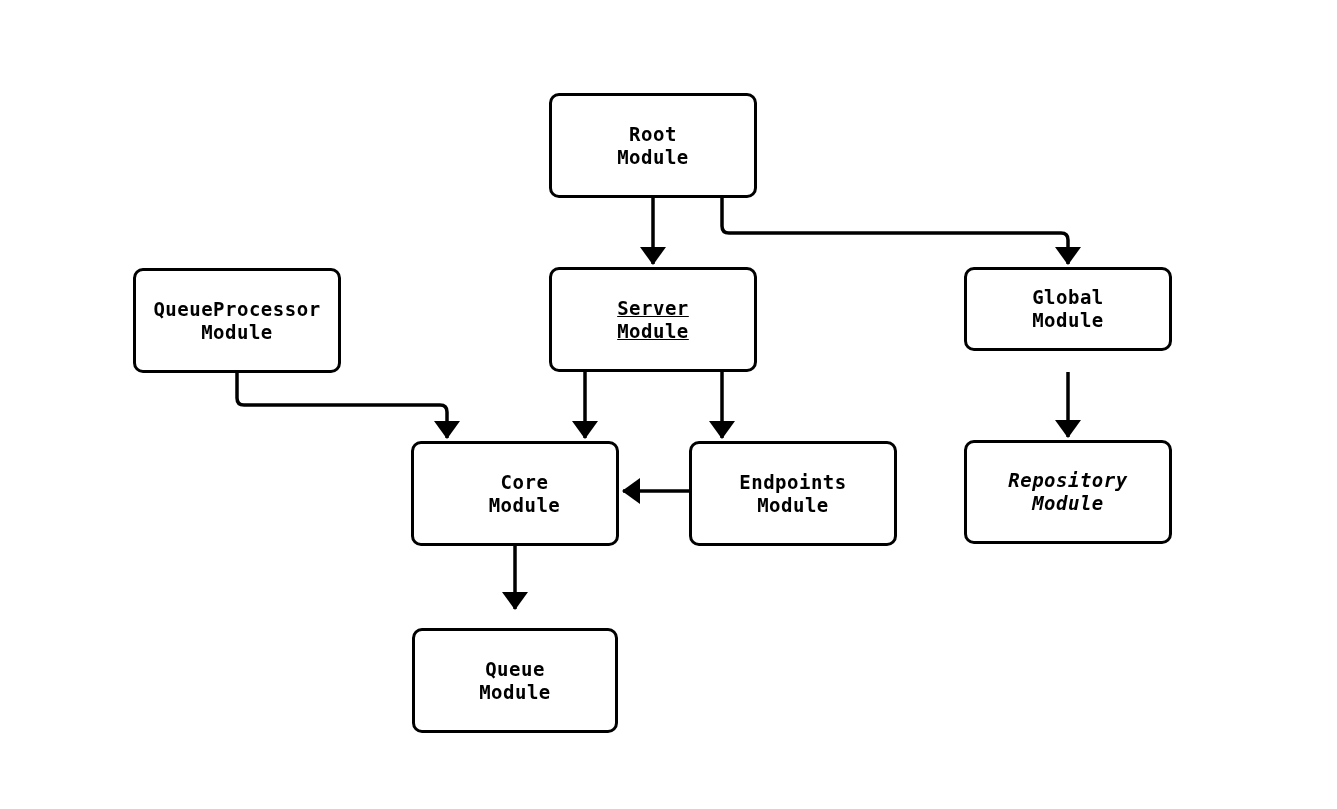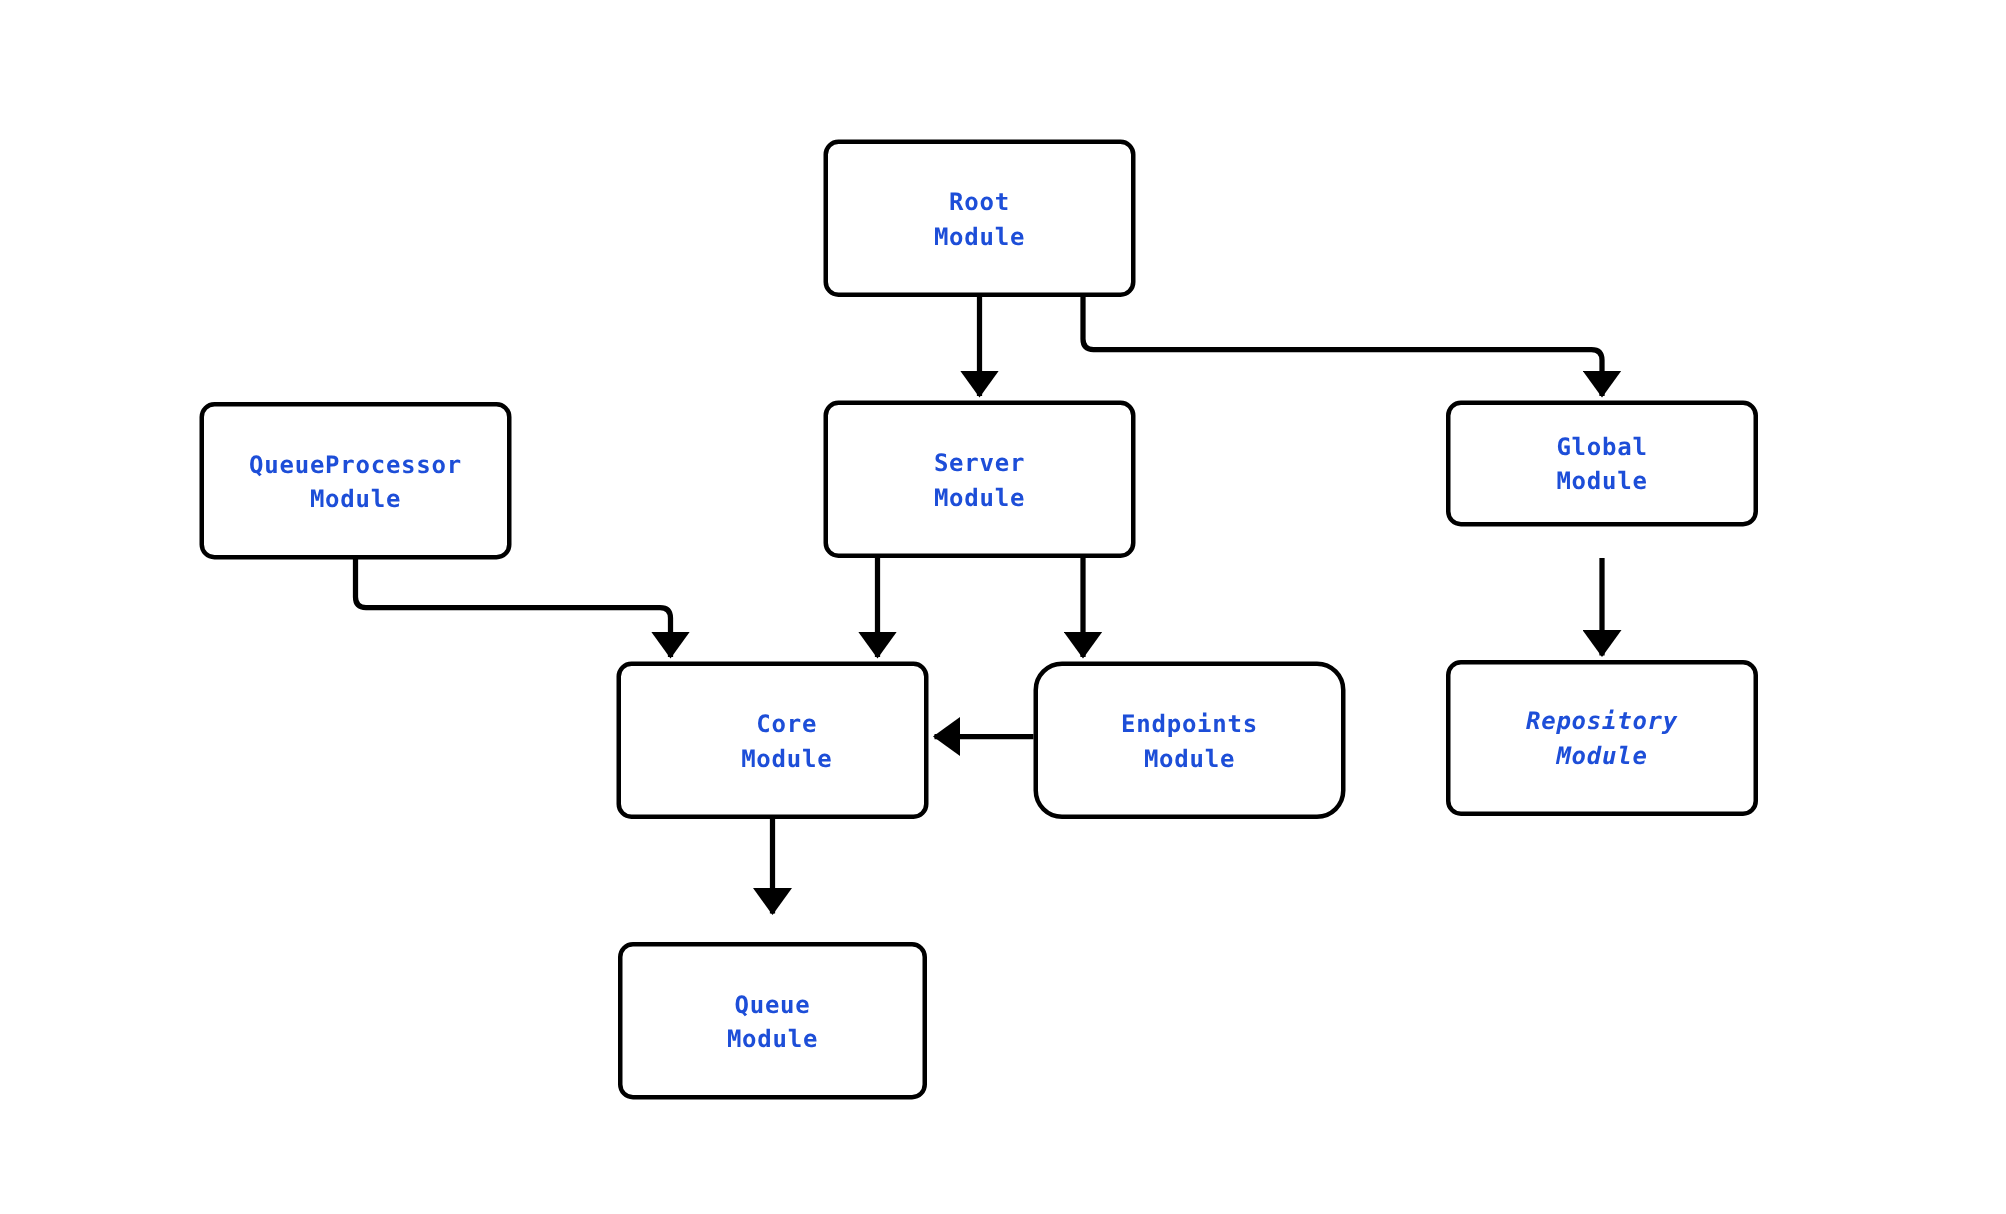--- a/index.html
+++ b/index.html
@@ -32,34 +32,34 @@
     box-sizing: border-box;
     background: #ffffff;
     border: 3px solid #000000;
     border-radius: 10px;
     display: flex;
     align-items: center;
     justify-content: center;
     text-align: center;
   }
   .node .label {
-    font-size: 16px;
+    font-size: 19px;
     line-height: 23px;
     font-weight: bold;
-    color: #1d4ed8;
+    color: #000000;
     white-space: pre-line;
     letter-spacing: 0.5px;
   }
   
   .n-root          { left: 549px; top:  93px; width: 208px; height: 105px; }
-  .n-server        { left: 549px; top: 267px; width: 208px; height: 105px; }
+  .n-server        { left: 549px; top: 267px; width: 208px; height: 105px; text-decoration: underline; }
   .n-queueprocessor{ left: 133px; top: 268px; width: 208px; height: 105px; }
   .n-global        { left: 964px; top: 267px; width: 208px; height: 84px; }
   .n-core          { left: 411px; top: 441px; width: 208px; height: 105px; padding-left: 19px; }
-  .n-endpoints     { left: 689px; top: 441px; width: 208px; height: 105px; border-radius: 19px; }
+  .n-endpoints     { left: 689px; top: 441px; width: 208px; height: 105px; }
   .n-repository    { left: 964px; top: 440px; width: 208px; height: 104px; font-style: italic; }
   .n-queue         { left: 412px; top: 612px; width: 206px; height: 105px; margin-top: 16px; }
 </style>
 </head>
 <body>
 
 <div class="canvas">
 
   <svg class="edges" viewBox="0 0 1337 809" xmlns="http://www.w3.org/2000/svg">
     <defs>

